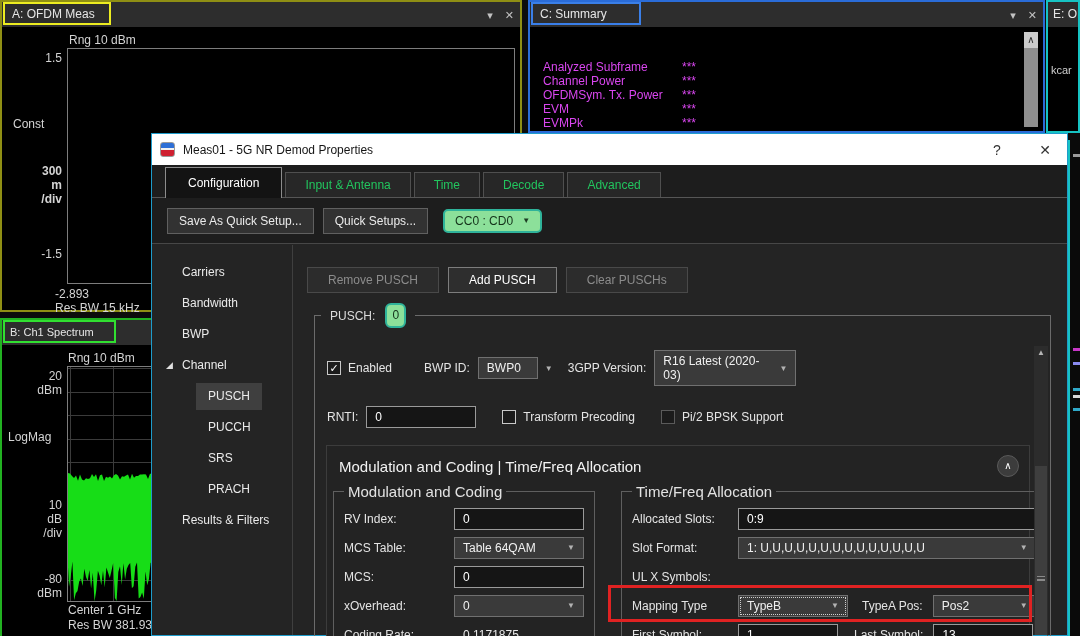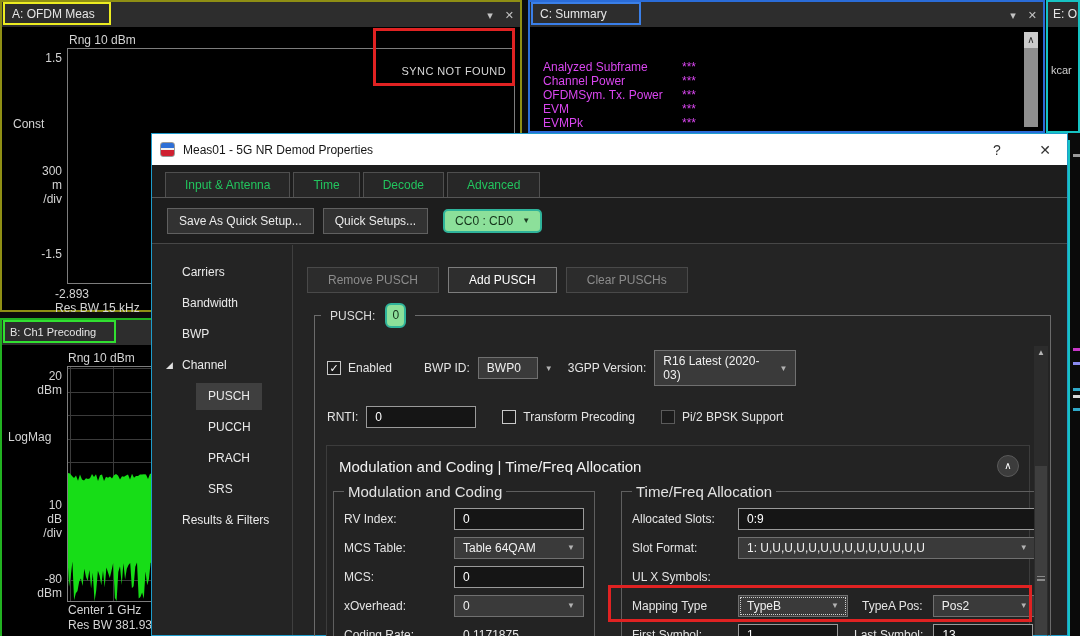--- a/index.html
+++ b/index.html
@@ -133,31 +133,28 @@
       <span class="win-ctrls">
         <span>▾</span>
         <span>✕</span>
       </span>
     </div>
     <div class="ann-box"></div>
     <div class="axis-lab" style="left:67px; top:31px;">Rng 10 dBm</div>
     <div class="plot" style="left:65px; top:46px; width:448px; height:236px;"></div>
     <div class="axis-lab r" style="left:20px; top:49px; width:40px;">1.5</div>
     <div class="axis-lab" style="left:11px; top:115px;">Const</div>
-    <div class="axis-lab r" style="left:20px; top:162px; width:40px;">
+    <div class="axis-lab r" style="left:20px; top:162px; width:40px;font-weight:bold;">
       <div>300</div>
       <div>m</div>
       <div>/div</div>
     </div>
     <div class="axis-lab r" style="left:20px; top:245px; width:40px;">-1.5</div>
     <div class="axis-lab" style="left:53px; top:285px;">-2.893</div>
     <div class="axis-lab" style="left:53px; top:299px;">Res BW 15 kHz</div>
-    <div id="syncbox">
-      <span>SYNC NOT FOUND</span>
-    </div>
   </div>
 
   <div class="vsa-win" id="winC">
     <div class="vsa-title">
       <span>C: Summary</span>
       <span class="win-ctrls">
         <span>▾</span>
         <span>✕</span>
       </span>
     </div>
@@ -185,21 +182,21 @@
     <i style="top:208px; width:7px; height:3px; background:#c837c8;"></i>
     <i style="top:222px; width:7px; height:3px; background:#8a8af0;"></i>
     <i style="top:248px; width:7px; height:3px; background:#2fa8c8;"></i>
     <i style="top:268px; width:7px; height:3px; background:#2fa8c8;"></i>
     <i style="top:14px;  width:7px; height:3px; background:#9a9a9a;"></i>
     <i style="top:255px; width:7px; height:3px; background:#d8d8d8;"></i>
   </div>
 
   <div class="vsa-win" id="winB">
     <div class="vsa-title">
-      <span>B: Ch1 Precoding</span>
+      <span>B: Ch1 Spectrum</span>
     </div>
     <div class="ann-box"></div>
     <div class="axis-lab" style="left:66px; top:31px;">Rng 10 dBm</div>
     <div class="plot" id="bplot">
       <svg width="86" height="236" viewBox="0 0 86 236" preserveAspectRatio="none">
           <polygon points="0,106.0 2,106.5 4,109.0 6,111.0 8,108.6 10,113.8 12,107.4 14,112.5 16,113.4 18,111.2 20,112.1 22,111.3 24,107.1 26,110.0 28,107.3 30,113.9 32,108.3 34,107.6 36,113.9 38,109.8 40,110.8 42,109.6 44,111.6 46,108.3 48,107.1 50,108.4 52,112.5 54,109.2 56,109.8 58,108.5 60,107.4 62,112.5 64,106.7 66,110.8 68,109.1 70,108.9 72,107.4 74,107.5 76,107.2 78,107.5 80,111.9 82,106.7 84,106.8 86,109.9 86,200 86.0,224.6 84.3,196.6 82.6,195.8 80.9,212.3 79.2,218.2 77.5,204.6 75.8,231.7 74.1,225.6 72.4,230.1 70.7,231.5 69.0,195.5 67.3,199.8 65.6,219.2 63.9,221.3 62.2,196.1 60.5,198.1 58.8,201.8 57.1,212.5 55.4,196.3 53.7,218.1 52.0,199.3 50.3,205.0 48.6,234.1 46.9,230.9 45.2,196.1 43.5,203.8 41.8,210.9 40.1,205.8 38.4,200.6 36.7,220.5 35.0,203.8 33.3,218.3 31.6,208.7 29.9,203.7 28.2,223.7 26.5,234.5 24.8,205.8 23.1,221.4 21.4,203.0 19.7,214.1 18.0,209.9 16.3,201.7 14.6,219.1 12.9,211.5 11.2,214.6 9.5,224.1 7.8,226.3 6.1,233.3 4.4,194.5 2.7,209.6 1.0,219.9 0,200" fill="#17dd17"></polygon>
         </svg>
     </div>
     <div class="axis-lab r" style="left:26px; top:49px; width:34px;">
       <div>20</div>
@@ -221,20 +218,21 @@
 
   <div id="dlg">
     <div class="dlg-titlebar">
       <span class="dlg-icon"></span>
       <span class="dlg-title">Meas01 - 5G NR Demod Properties</span>
       <span class="dlg-help">?</span>
       <span class="dlg-close">✕</span>
     </div>
 
     <div class="tabbar">
+      <span class="tab active">Configuration</span>
       <span class="tab">Input &amp; Antenna</span>
       <span class="tab">Time</span>
       <span class="tab">Decode</span>
       <span class="tab">Advanced</span>
     </div>
 
     <div class="toolbar">
       <span class="btn">Save As Quick Setup...</span>
       <span class="btn">Quick Setups...</span>
       <span class="chip">
@@ -248,22 +246,22 @@
       <div class="side">
         <div class="item">Carriers</div>
         <div class="item">Bandwidth</div>
         <div class="item">BWP</div>
         <div class="item">
           <span class="exp">◢</span>
           <span>Channel</span>
         </div>
         <div class="childwrap"><span class="child sel">PUSCH</span></div>
         <div class="childwrap"><span class="child">PUCCH</span></div>
+        <div class="childwrap"><span class="child">SRS</span></div>
         <div class="childwrap"><span class="child">PRACH</span></div>
-        <div class="childwrap"><span class="child">SRS</span></div>
         <div class="item">Results &amp; Filters</div>
       </div>
 
       <div class="main">
         <div class="pusch-btns">
           <span class="btn disabled">Remove PUSCH</span>
           <span class="btn primary">Add PUSCH</span>
           <span class="btn disabled">Clear PUSCHs</span>
         </div>
 

